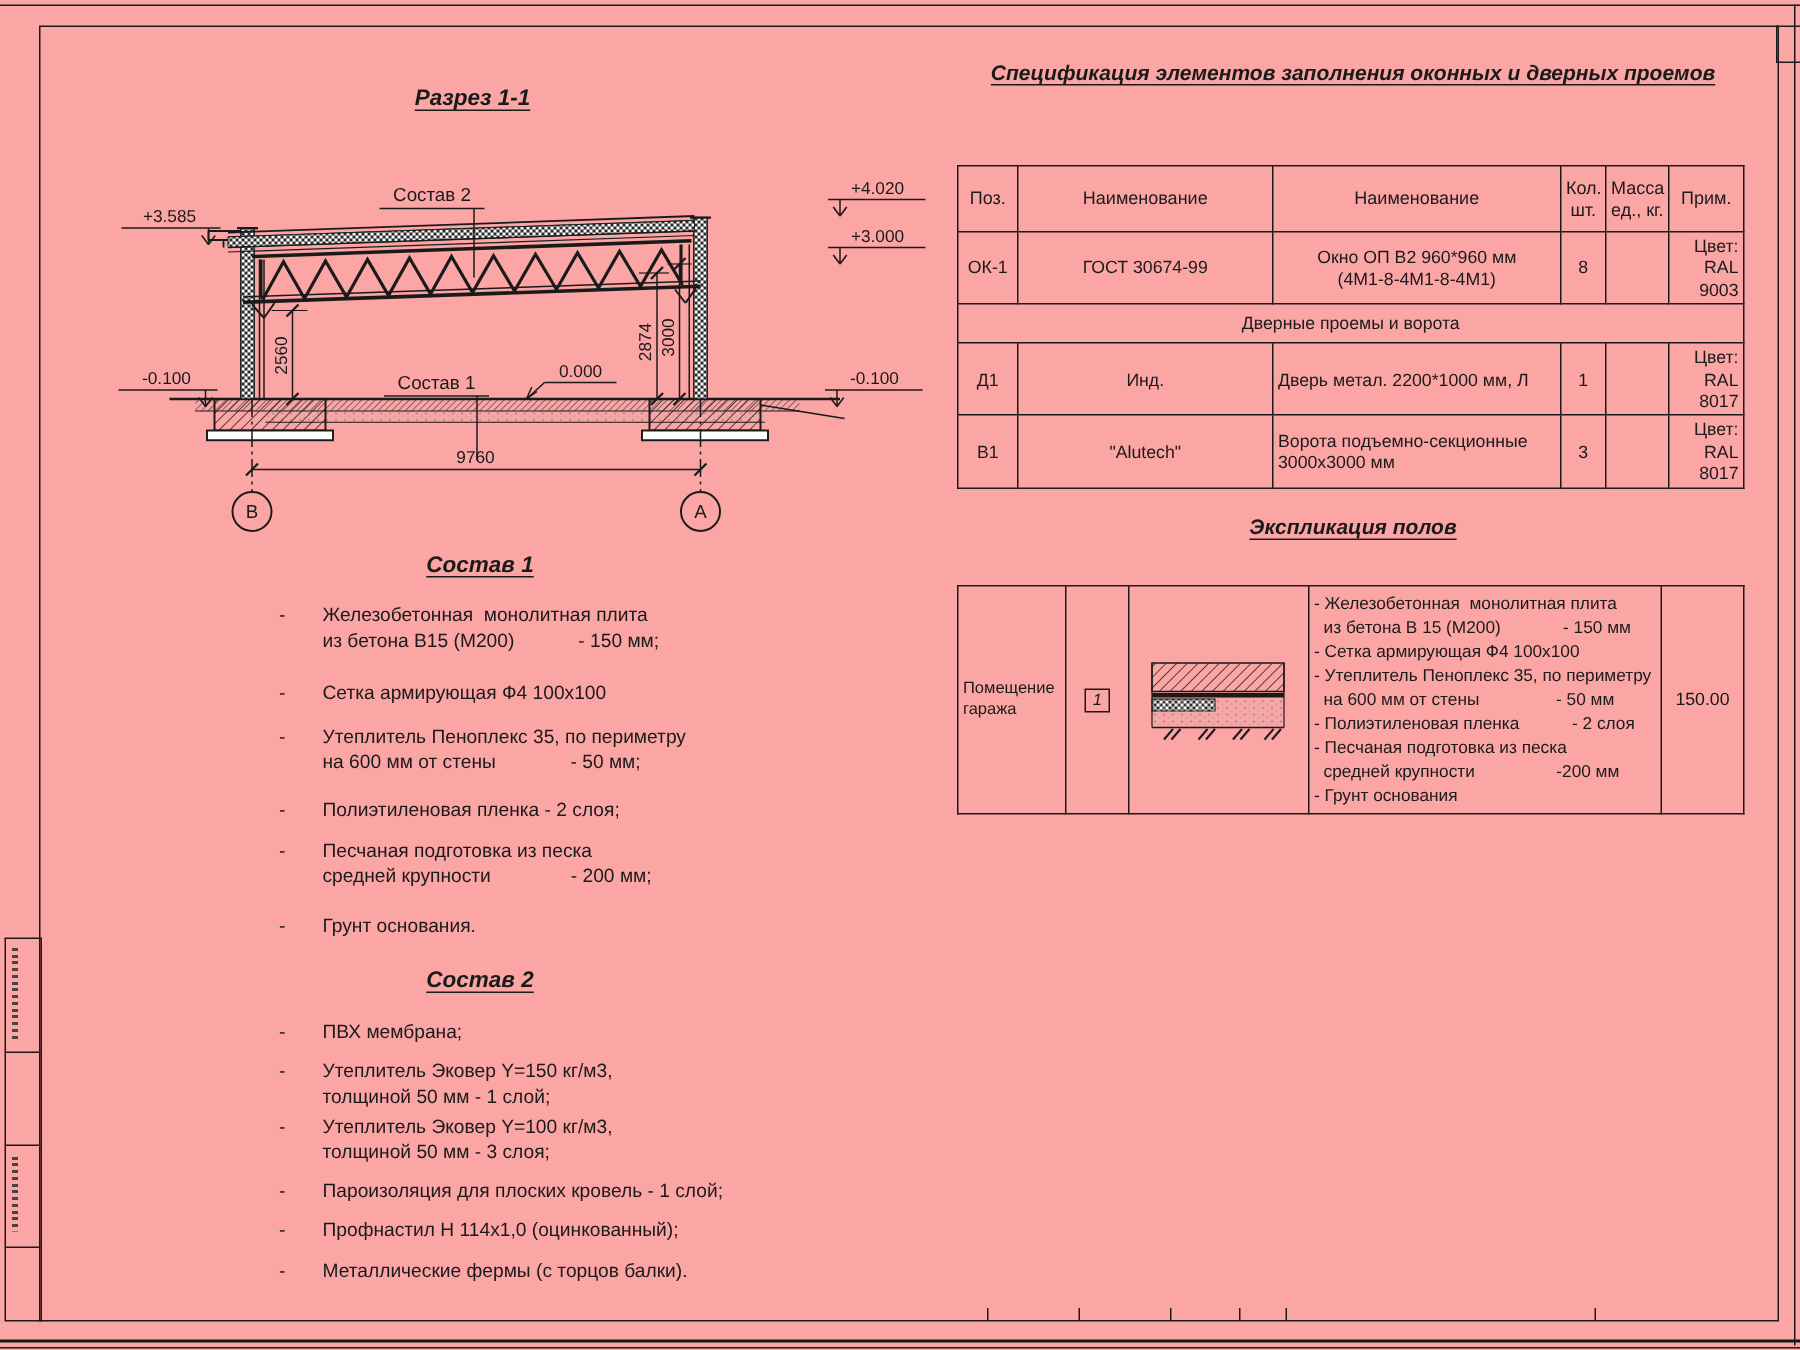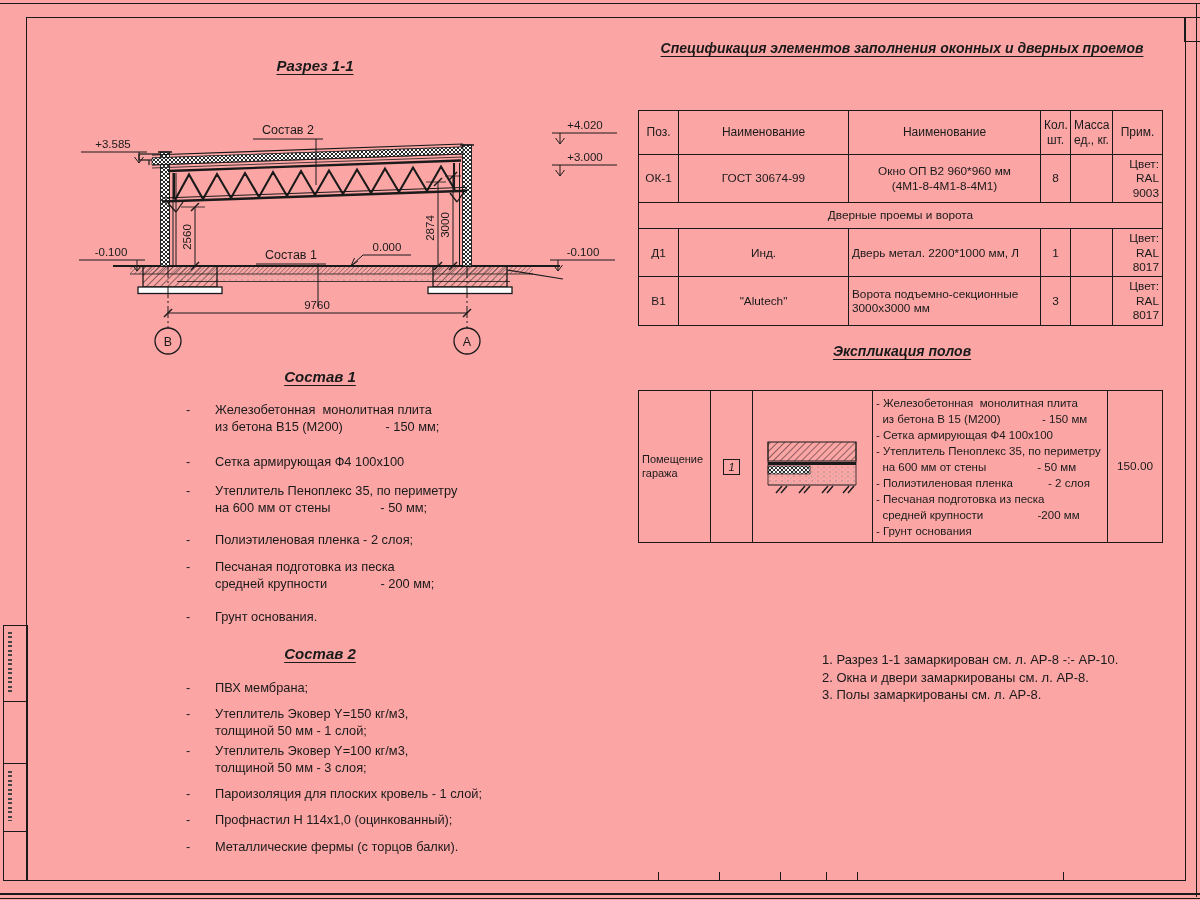--- a/index.html
+++ b/index.html
@@ -350,19 +350,14 @@
   на 600 мм от стены                - 50 мм
 - Полиэтиленовая пленка           - 2 слоя
 - Песчаная подготовка из песка
   средней крупности                 -200 мм
 - Грунт основания</td>
       <td class="qty">150.00</td>
     </tr>
   </tbody>
     </table>
 
-  <div class="abs" style="left:822px;top:651px;font-size:13px;line-height:17.5px;">
-    <div>1. Разрез 1-1 замаркирован см. л. АР-8 -:- АР-10.</div>
-    <div>2. Окна и двери замаркированы см. л. АР-8.</div>
-    <div>3. Полы замаркированы см. л. АР-8.</div>
-  </div>
 
 </div>
 
 </body></html>

